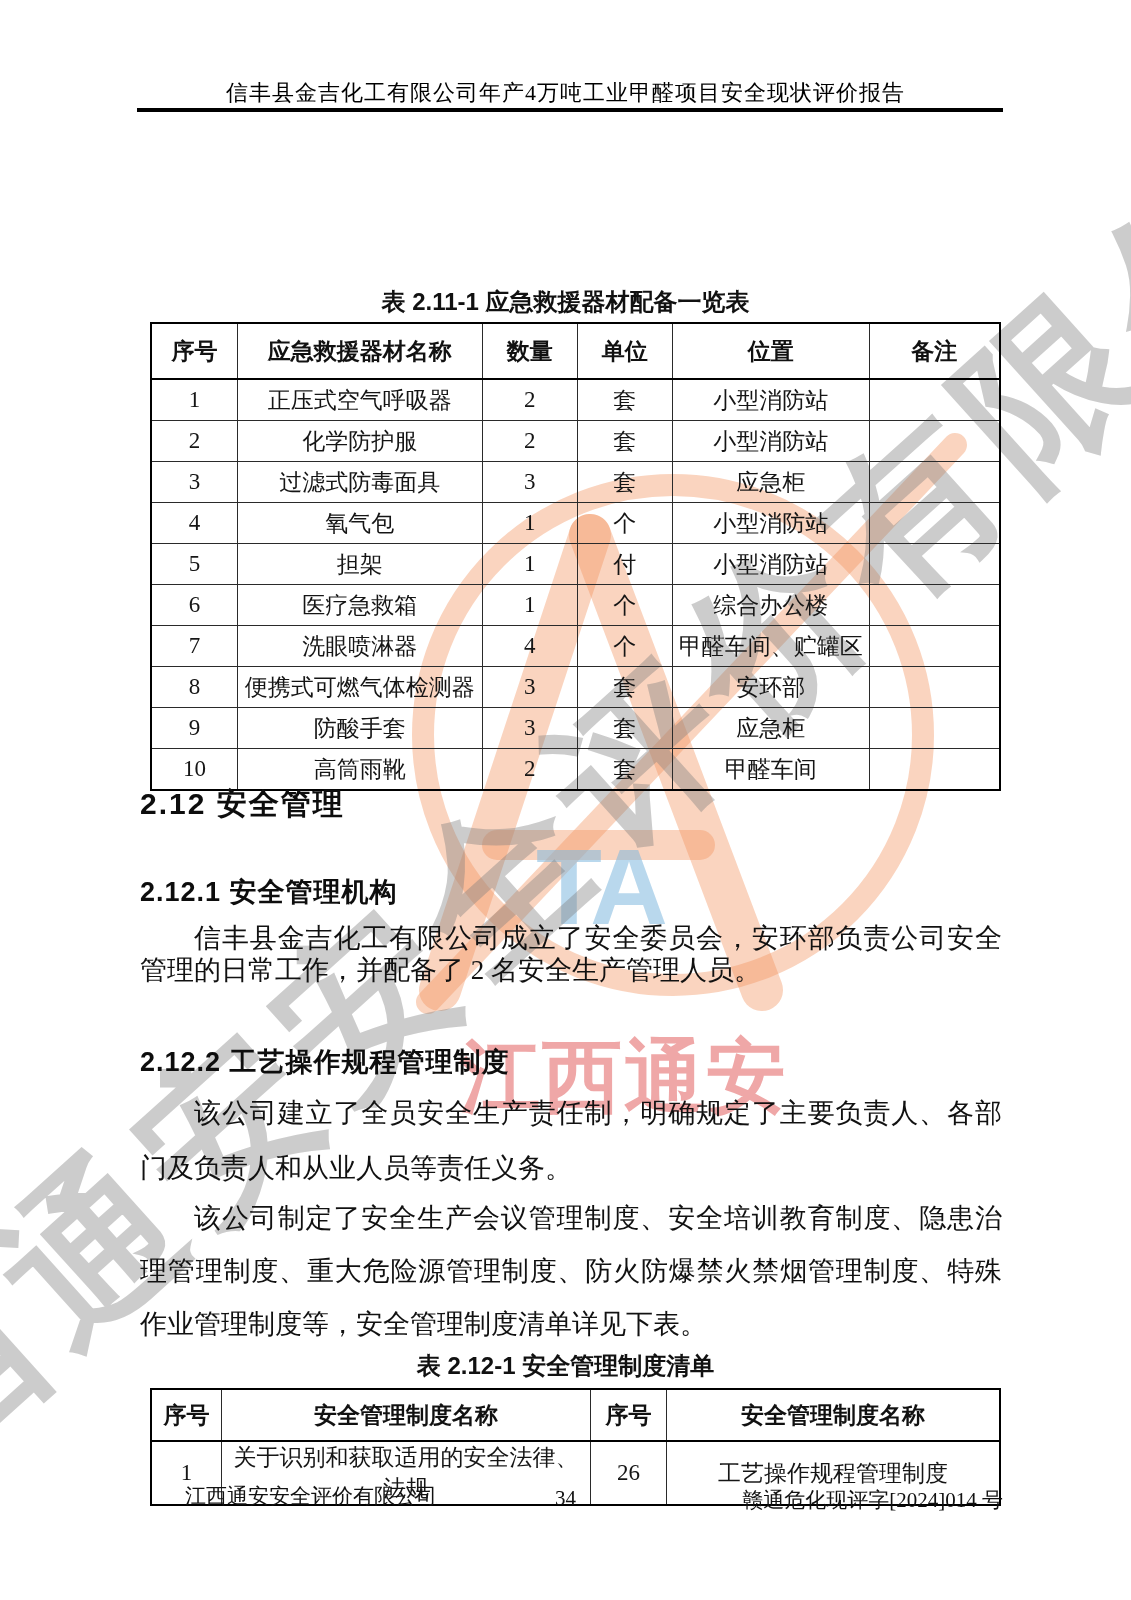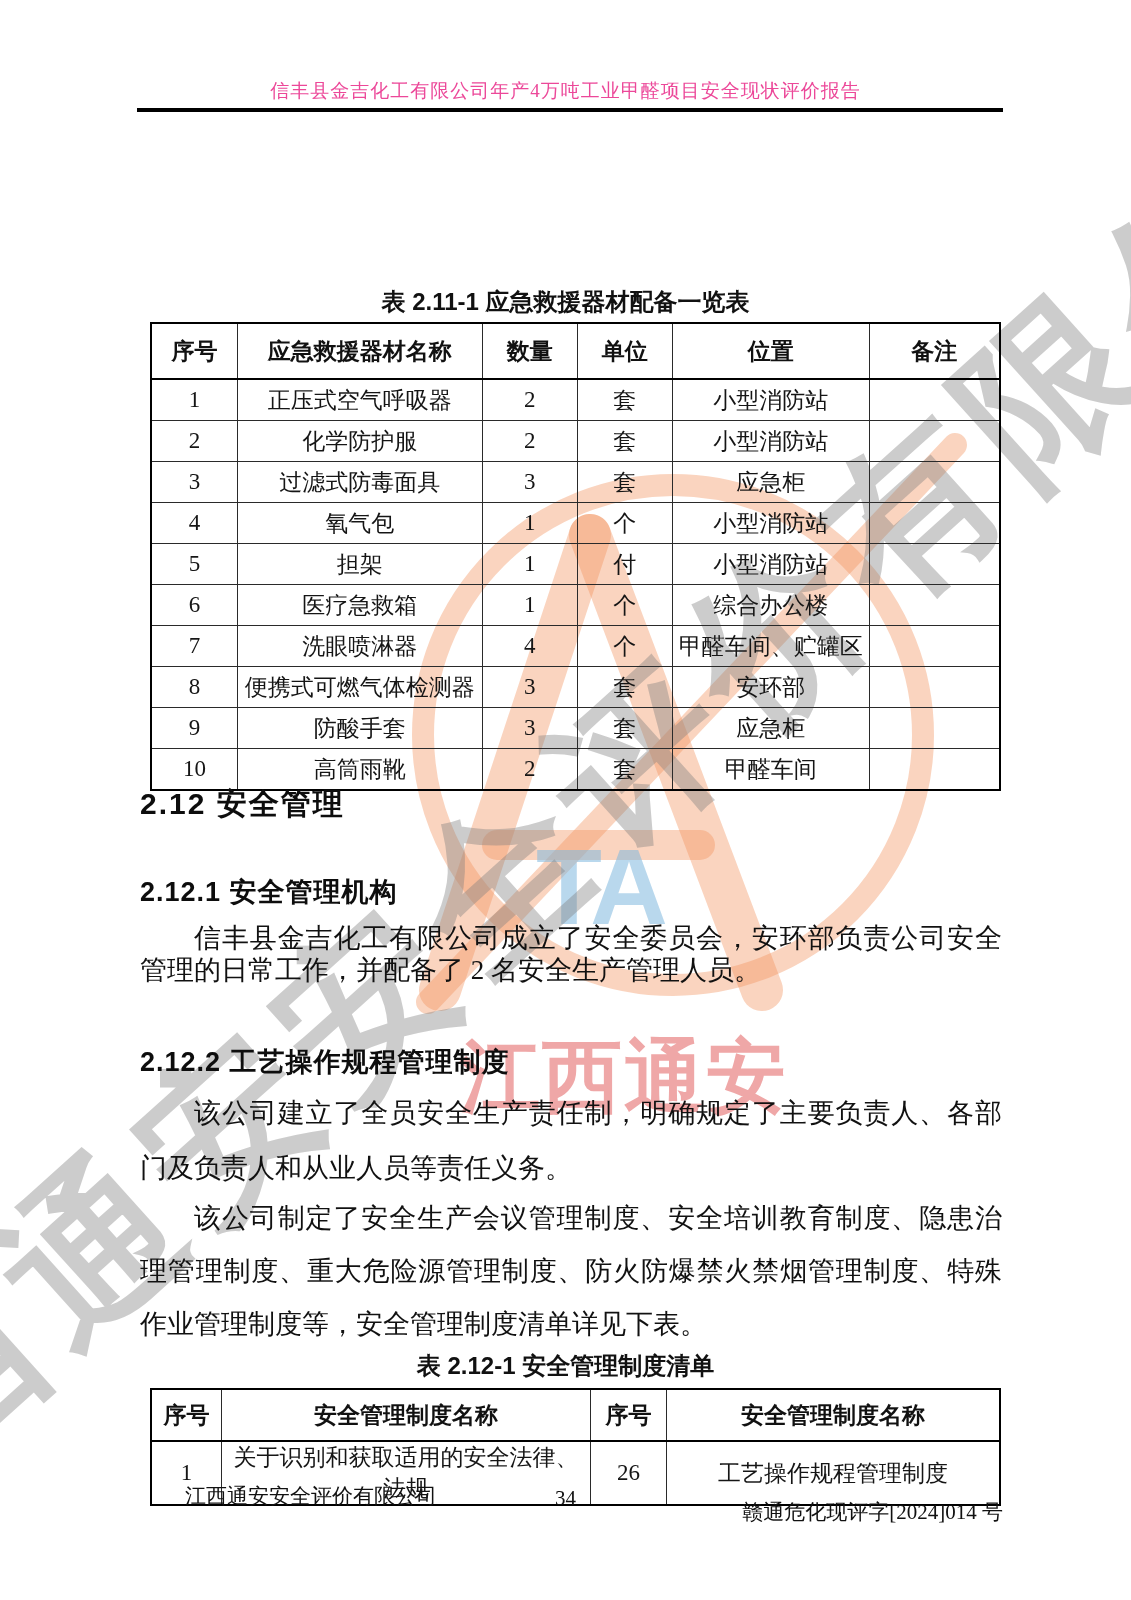--- a/index.html
+++ b/index.html
@@ -45,21 +45,21 @@
     font-weight:bold;
     font-size:108px;
     letter-spacing:-4px;
     color:rgba(127,184,222,0.55);
   }
   .wm-svg{position:absolute;left:0;top:0;}
   
   .content{position:absolute;inset:0;z-index:1;}
   .header-title{
     position:absolute;left:0;top:78px;width:100%;
-    text-align:center;font-size:19px;letter-spacing:1px;color:#ec4899;
+    text-align:center;font-size:22px;letter-spacing:1px;color:#000000;
   }
   .header-rule{
     position:absolute;left:137px;top:108px;width:866px;height:4px;background:#000;
   }
   .para{
     position:absolute;left:140px;width:862px;
     font-size:27px;line-height:56px;
     text-align:justify;text-indent:2em;color:#111;
   }
   .p-intro{top:132px;}
@@ -102,21 +102,21 @@
   }
   .h212{top:784px;font-size:30px;letter-spacing:2px;}
   .h2121{top:874px;font-size:27px;letter-spacing:1px;}
   .h2122{top:1044px;font-size:27px;letter-spacing:1px;}
   .footer{
     position:absolute;left:0;top:1482px;width:100%;height:30px;
     font-size:21px;color:#111;
   }
   .footer .f-left{position:absolute;left:185px;top:0;}
   .footer .f-center{position:absolute;left:0;top:4px;width:100%;text-align:center;}
-  .footer .f-right{position:absolute;right:128px;top:16px;}
+  .footer .f-right{position:absolute;right:128px;top:4px;}
 </style>
 </head>
 <body>
 
 <div class="page">
 
   <div class="wm-layer">
     <svg class="wm-svg" width="1131" height="1600" viewBox="0 0 1131 1600">
       <g stroke="rgba(242,147,95,0.40)" fill="none">
         <circle cx="673" cy="735" r="250" stroke-width="22"></circle>

